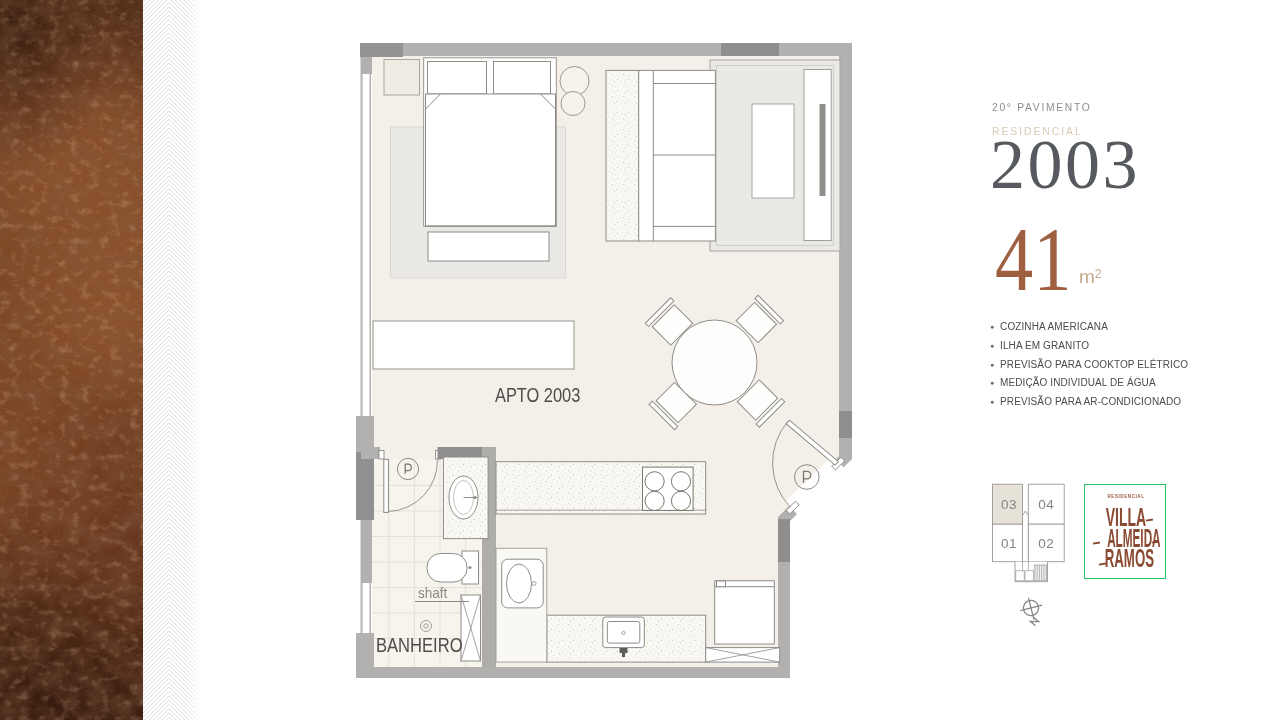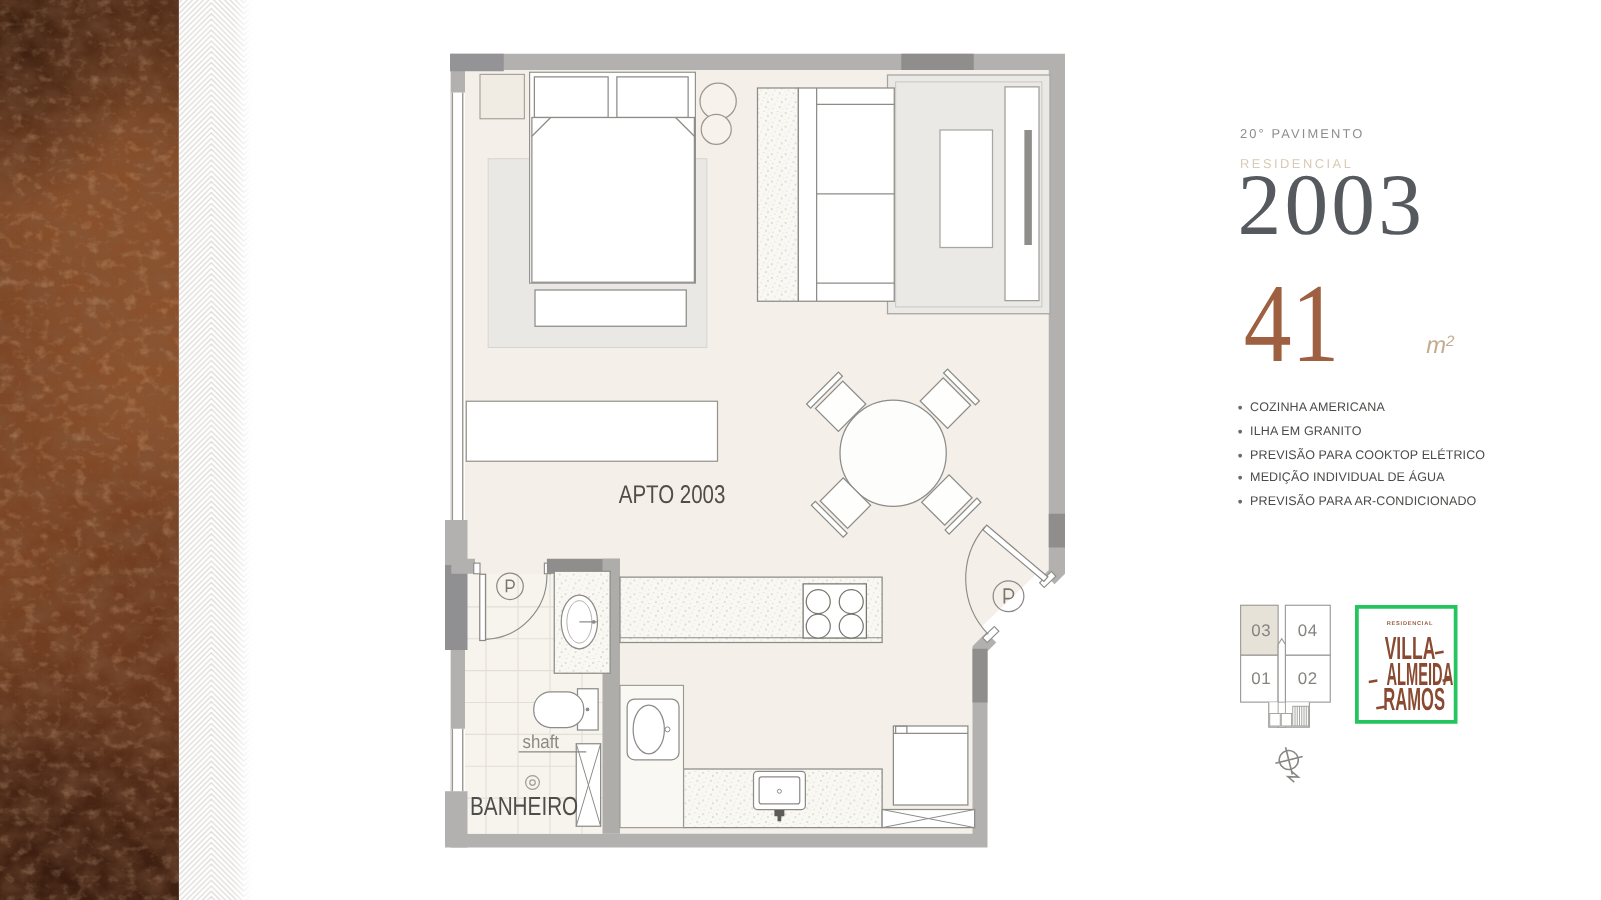--- a/index.html
+++ b/index.html
@@ -280,21 +280,21 @@
 <div class="abs" id="info" style="left:0;top:0;width:1219px;height:720px;">
 
   <div class="abs" style="left:992px;top:102px;font-size:10.3px;letter-spacing:1.7px;color:#8e8d8b;">20° PAVIMENTO</div>
 
   <div class="abs" style="left:992px;top:126px;font-size:10.3px;letter-spacing:2.0px;color:#d8cab4;">RESIDENCIAL</div>
 
   <div class="abs" style="left:990px;top:125px;font-family:'Liberation Serif',serif;font-size:70px;letter-spacing:2.5px;color:#565a5e;">2003</div>
 
   <div class="abs" style="left:995px;top:208px;font-family:'Liberation Serif',serif;font-size:90px;color:#9e6040;transform:scaleX(0.85);transform-origin:0 0;">41</div>
 
-  <div class="abs" style="left:1141px;top:266px;font-size:19px;color:#c3aa8c;font-style:italic;">m<span style="font-size:12px;vertical-align:5px;">2</span></div>
+  <div class="abs" style="left:1079px;top:266px;font-size:19px;color:#c3aa8c;">m<span style="font-size:12px;vertical-align:5px;">2</span></div>
 
   <div class="abs" style="left:990px;top:318px;font-size:10px;letter-spacing:0.1px;color:#4c4b49;line-height:18.75px;white-space:nowrap;">
     <div><span style="font-size:7px;color:#6b6a68;vertical-align:1px;">●</span>&nbsp; COZINHA AMERICANA</div>
     <div><span style="font-size:7px;color:#6b6a68;vertical-align:1px;">●</span>&nbsp; ILHA EM GRANITO</div>
     <div><span style="font-size:7px;color:#6b6a68;vertical-align:1px;">●</span>&nbsp; PREVISÃO PARA COOKTOP ELÉTRICO</div>
     <div><span style="font-size:7px;color:#6b6a68;vertical-align:1px;">●</span>&nbsp; MEDIÇÃO INDIVIDUAL DE ÁGUA</div>
     <div><span style="font-size:7px;color:#6b6a68;vertical-align:1px;">●</span>&nbsp; PREVISÃO PARA AR-CONDICIONADO</div>
   </div>
 </div>
 
@@ -323,21 +323,21 @@
     <rect x="1015.8" y="570.8" width="8.4" height="10" fill="#ffffff" stroke="#9a9996" stroke-width="0.7"></rect>
     <rect x="1025" y="570.8" width="8.3" height="10" fill="#ffffff" stroke="#9a9996" stroke-width="0.7"></rect>
 
     <text x="1009" y="508.5" font-size="13.5" letter-spacing="0.5" fill="#858480" text-anchor="middle">03</text>
     <text x="1046.3" y="508.5" font-size="13.5" letter-spacing="0.5" fill="#858480" text-anchor="middle">04</text>
     <text x="1009" y="547.5" font-size="13.5" letter-spacing="0.5" fill="#858480" text-anchor="middle">01</text>
     <text x="1046.3" y="547.5" font-size="13.5" letter-spacing="0.5" fill="#858480" text-anchor="middle">02</text>
   </g>
 </svg>
 
-<div class="abs" style="left:1084px;top:484px;width:82px;height:95px;border:3px solid #22c55e;box-sizing:border-box;background:#fff;">
+<div class="abs" style="left:1084px;top:484px;width:82px;height:95px;border:1px solid #22c55e;box-sizing:border-box;background:#fff;">
 
   <div class="abs" style="left:0;width:82px;top:9px;text-align:center;font-size:4.5px;letter-spacing:0.6px;color:#9a5b40;font-weight:bold;">RESIDENCIAL</div>
 
   <div class="abs" style="left:0;width:82px;top:18px;text-align:center;font-weight:bold;font-size:25.5px;color:#8a4a31;transform:scaleX(0.55);transform-origin:50% 0;">VILLA</div>
 
   <div class="abs" style="left:0;width:82px;top:39px;text-align:center;font-weight:bold;font-size:25.5px;color:#8a4a31;transform:scaleX(0.46);transform-origin:50% 0;">ALMEIDA</div>
 
   <div class="abs" style="left:0;width:82px;top:58.5px;text-align:center;font-weight:bold;font-size:25.5px;color:#8a4a31;transform:scaleX(0.52);transform-origin:50% 0;">RAMOS</div>
 
   <div class="abs" style="left:60.5px;top:33.5px;width:7px;height:2.4px;background:#8a4a31;transform:rotate(-10deg);"></div>

